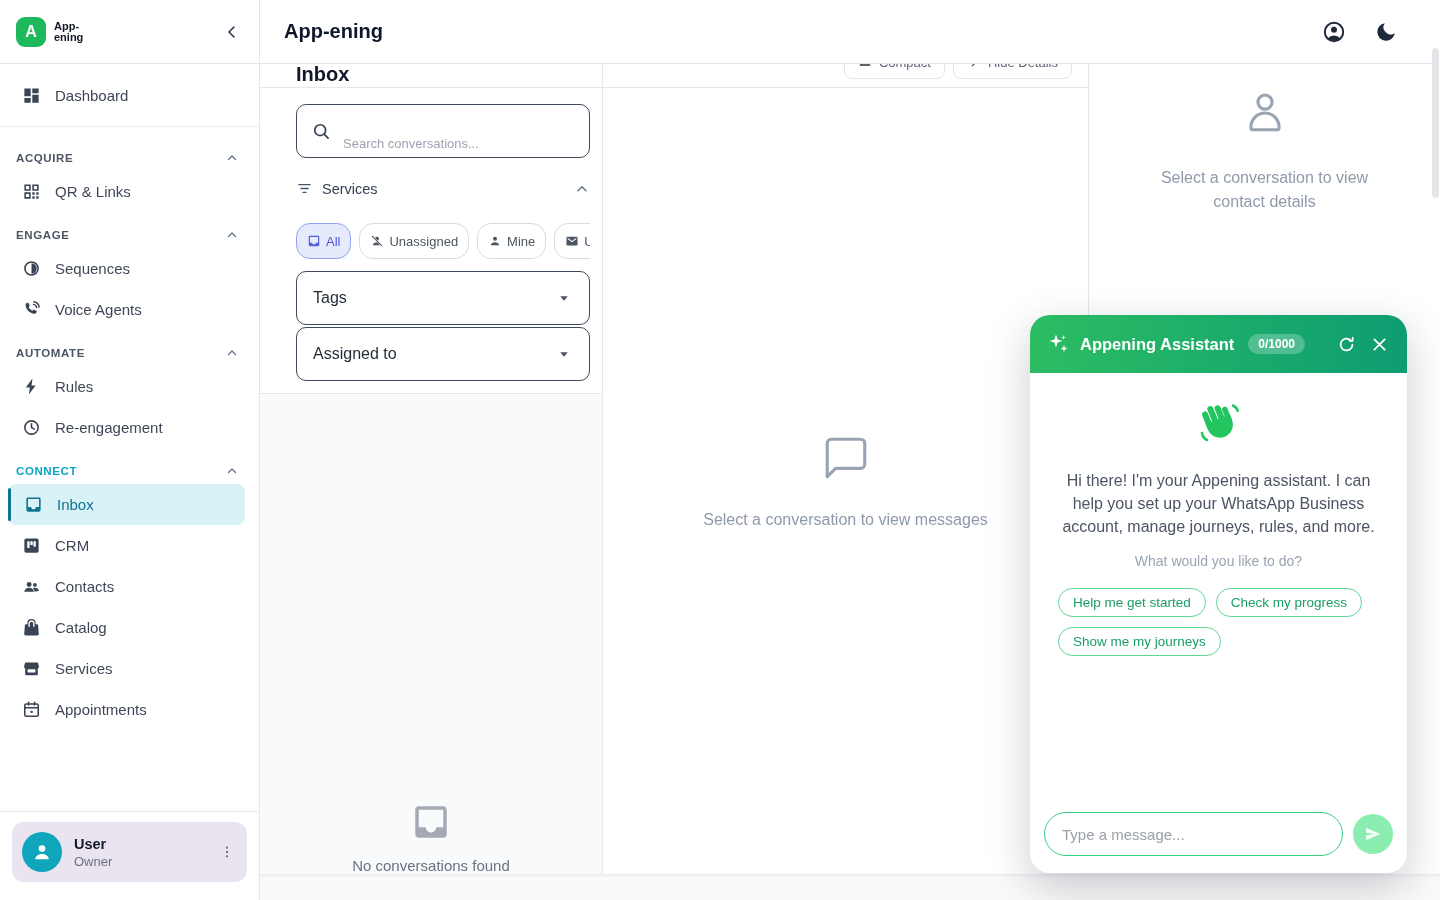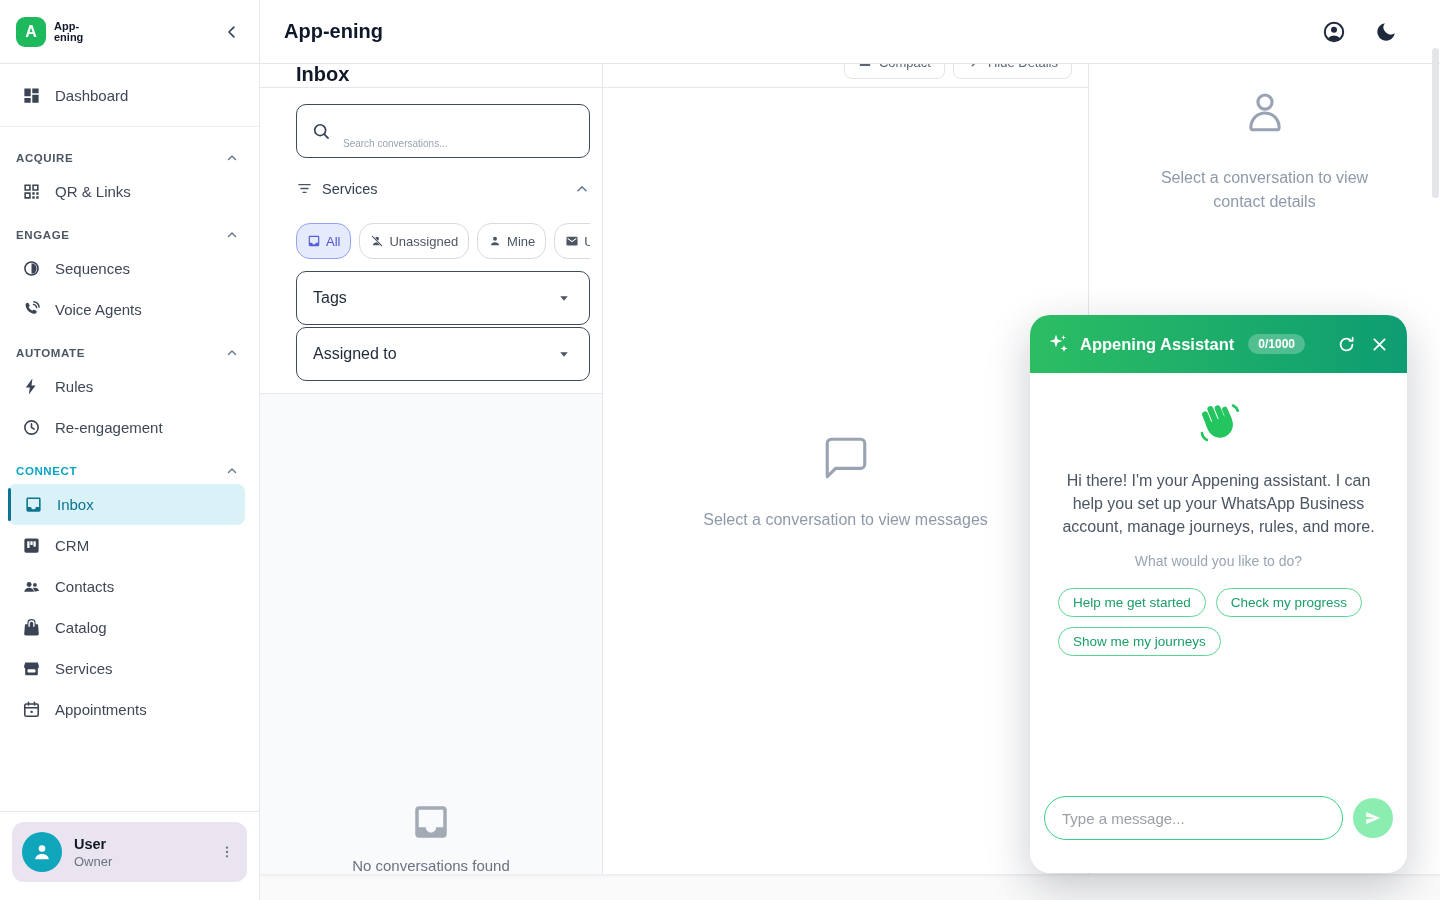--- a/index.html
+++ b/index.html
@@ -47,21 +47,21 @@
 
   .content { position:absolute; top:64px; left:0; right:0; height:811px; display:flex; background:#fff; border-bottom:1px solid #ebedf0; box-shadow:0 1px 3px rgba(0,0,0,.05); }
 
   
   .list-panel { width:343px; flex:none; border-right:1px solid #e5e7eb; display:flex; flex-direction:column; background:#fff; }
   .panel-top { height:24px; flex:none; position:relative; overflow:hidden; border-bottom:1px solid #e5e7eb; }
   .list-title { position:absolute; left:36px; bottom:2px; font-size:20px; font-weight:bold; color:#111827; line-height:22px; }
   .filters-wrap { flex:none; padding:16px 12px 0 36px; }
   .search-box { height:54px; border:1px solid #3f4a5a; border-radius:10px; display:flex; align-items:center; gap:12px; padding:0 14px; background:#fff; }
   .search-box svg { width:20px; height:20px; color:#334155; flex:none; }
-  .search-box input { border:none; outline:none; flex:1; font-size:10px; color:#111827; background:transparent;margin-top:24px; }
+  .search-box input { border:none; outline:none; flex:1; font-size:13px; color:#111827; background:transparent;margin-top:24px; }
   .search-box input::placeholder { color:#9ca3af; }
   .filters-row { margin-top:22px; display:flex; align-items:center; gap:9px; color:#334155; font-size:14.5px; cursor:pointer; }
   .filters-row .f-icon { width:17px; height:17px; color:#475569; }
   .filters-row .chev { margin-left:auto; width:16px; height:16px; color:#64748b; }
   .chips { margin-top:14px; display:flex; gap:8px; overflow:hidden; white-space:nowrap; }
   .chip { height:36px; display:inline-flex; align-items:center; gap:5px; padding:0 10px; border:1px solid #d7dbe0; border-radius:14px; background:#fff; color:#4b5563; font-size:13px; flex:none;margin-top:12px; }
   .chip svg { width:14px; height:14px; color:#4b5563; }
   .chip.sel { background:#e5eafd; border-color:#93a3f5; color:#4c58d0; }
   .chip.sel svg { color:#5560d6; }
   .select { margin-top:12px; height:54px; border:1px solid #3f4a5a; border-radius:10px; display:flex; align-items:center; justify-content:space-between; padding:0 16px; font-size:16px; color:#1f2937; background:#fff; cursor:pointer; }
@@ -98,21 +98,21 @@
   .as-badge { background:rgba(255,255,255,.25); border-radius:12px; padding:3px 10px; font-size:12px; font-weight:bold; margin-left:4px; }
   .as-head .spacer { flex:1; }
   .as-hbtn { color:#fff; padding:2px; }
   .as-hbtn svg { width:19px; height:19px; }
   .as-body { flex:1; padding:26px 28px 0; display:flex; flex-direction:column; align-items:center; overflow:hidden; }
   .wave-ic { width:48px; height:48px; }
   .as-greeting { margin-top:22px; font-size:16px; line-height:23px; color:#4b5563; text-align:center; }
   .as-prompt { margin-top:15px; font-size:14px; color:#9aa5b3; }
   .as-replies { margin-top:19px; display:flex; flex-wrap:wrap; gap:10px; justify-content:flex-start; width:100%; }
   .qr-btn { border:1.5px solid #5cd792; background:#fff; color:#1a9e66; font-size:13.5px; border-radius:16px; padding:6px 14px; height:29px; display:inline-flex; align-items:center; }
-  .as-foot { flex:none; padding:10px 14px 33px; display:flex; align-items:center; gap:10px; }
+  .as-foot { flex:none; padding:10px 14px 17px; display:flex; align-items:center; gap:10px; }
   .as-input { flex:1; height:44px; border:1.5px solid #37d184; border-radius:22px; padding:0 17px; font-size:15px; color:#111827; outline:none; }
   .as-input::placeholder { color:#9aa0a6; }
   .send-btn { width:40px; height:40px; border-radius:50%; background:#8beeb0; display:flex; align-items:center; justify-content:center; flex:none; }
   .send-btn svg { width:18px; height:18px; }
 </style>
 </head>
 <body>
 
 <aside class="sidebar">
   <div class="sb-head">

